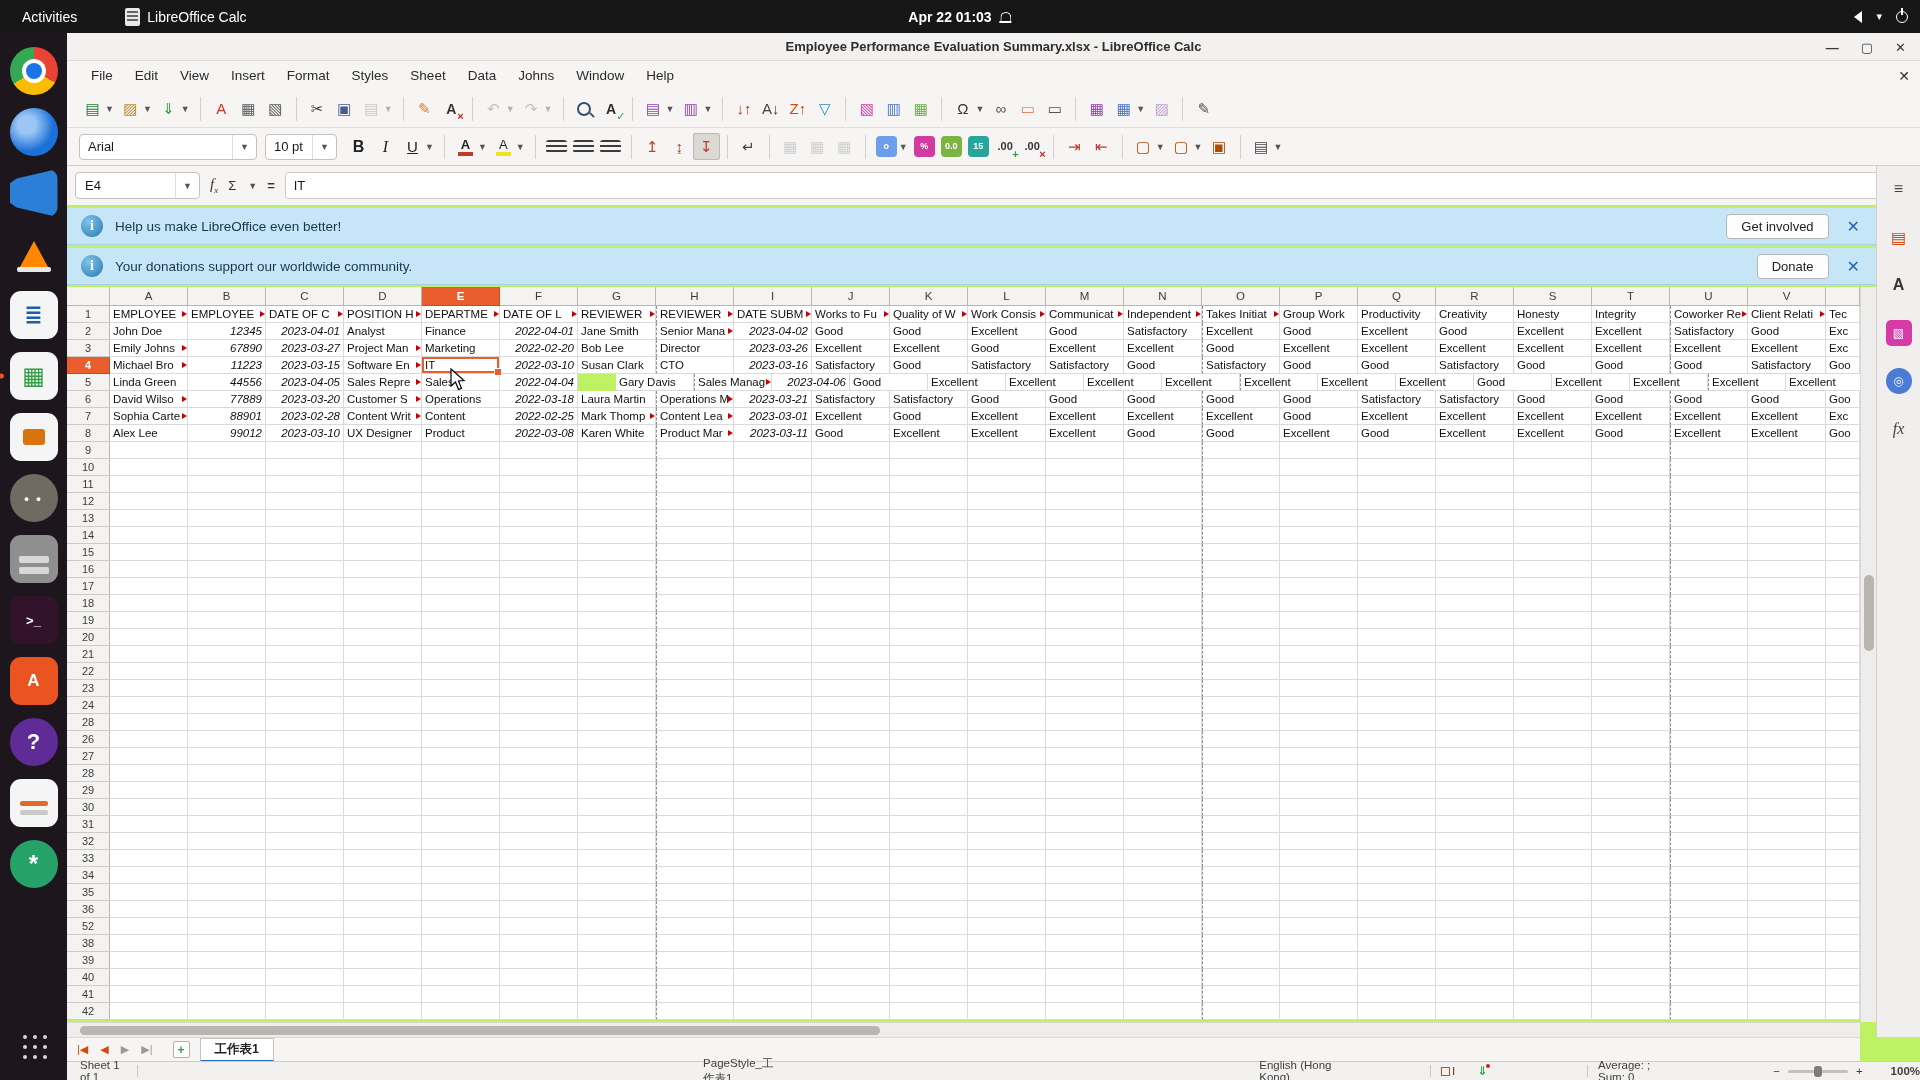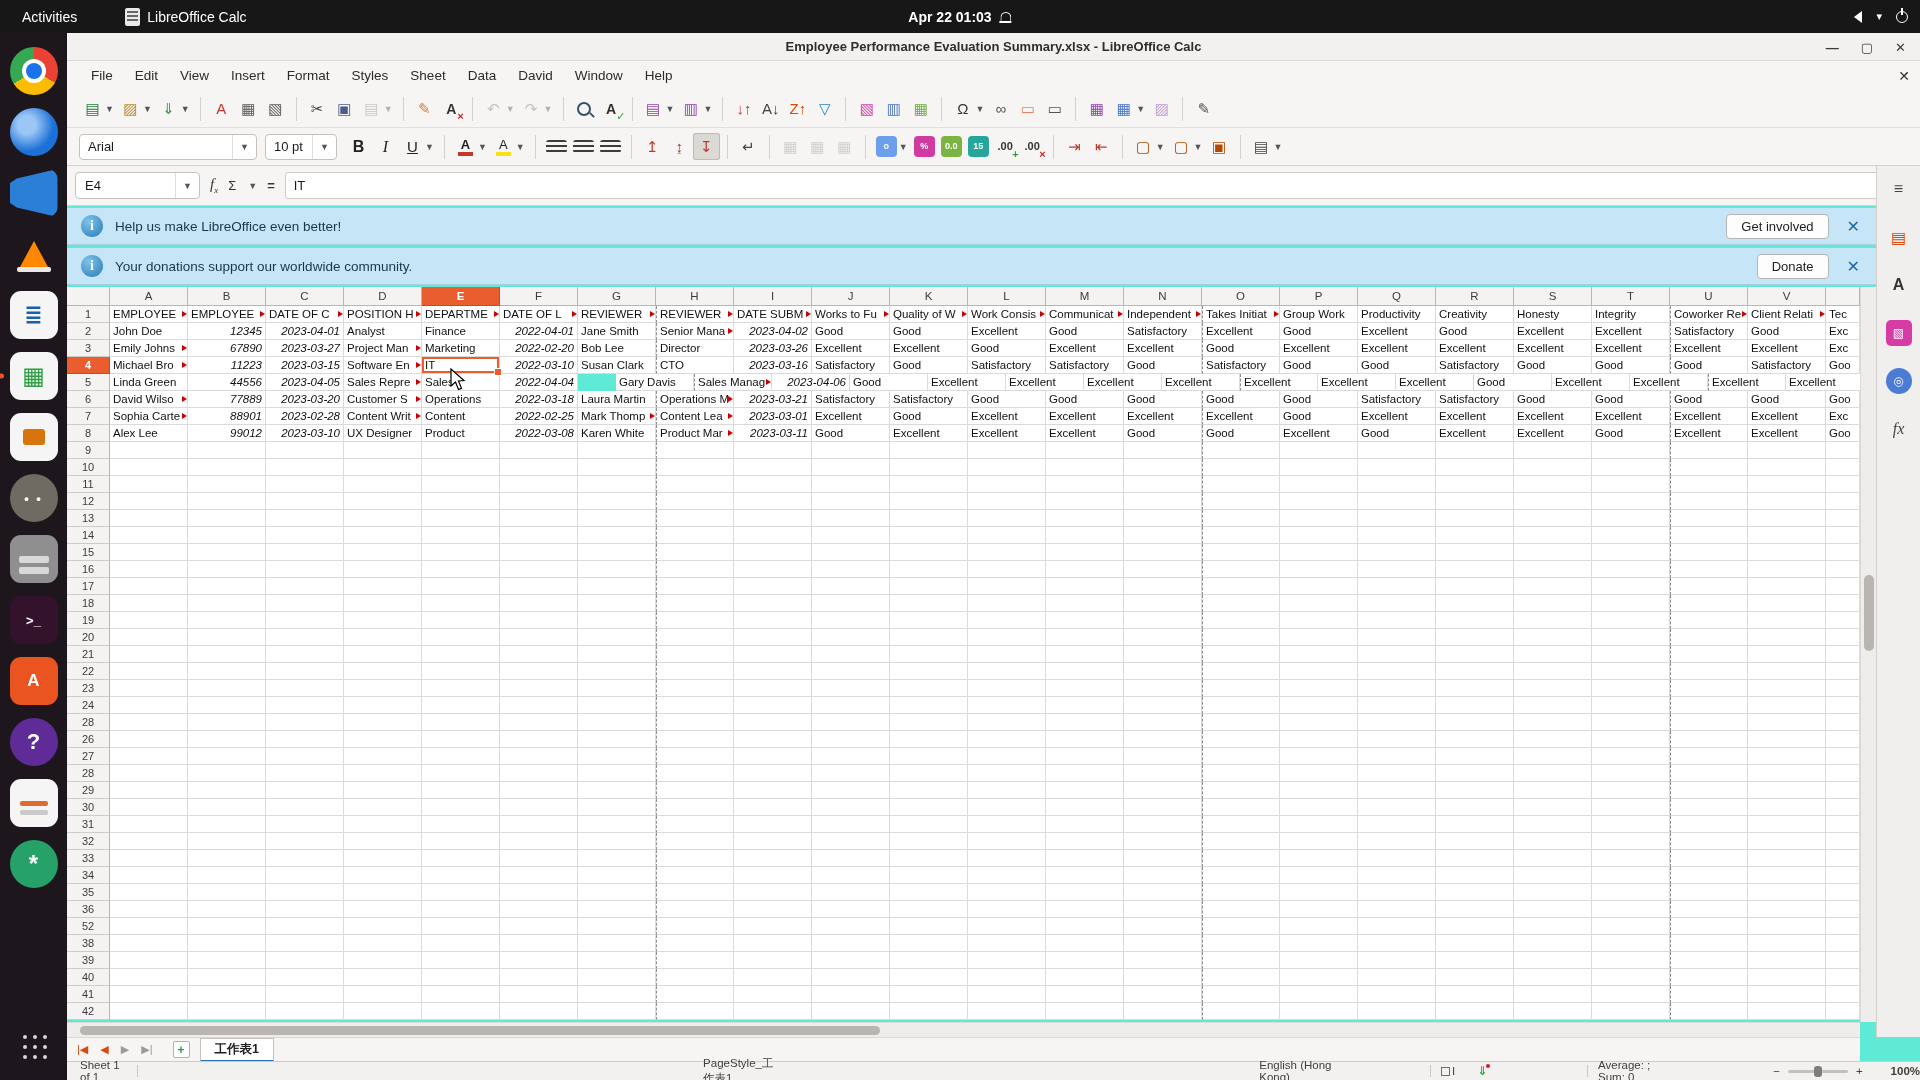--- a/index.html
+++ b/index.html
@@ -1,18 +1,18 @@
 <!DOCTYPE html>
 <html><head>
 <meta charset="utf-8">
 <style>
   html,body{margin:0;padding:0;background:#000;}
   *{box-sizing:border-box;}
   .screen{position:relative;width:1920px;height:1080px;overflow:hidden;
-          font-family:"Liberation Sans","DejaVu Sans",sans-serif;background:#5eead4;color:#1a1a1a;}
+          font-family:"Liberation Sans","DejaVu Sans",sans-serif;background:#bef264;color:#1a1a1a;}
 
   
   .topbar{position:absolute;left:0;top:0;width:1920px;height:33px;background:#171717;color:#fff;
           display:flex;align-items:center;font-size:14px;}
   .tb-activities{margin-left:14px;padding:2px 8px;}
   .tb-app{display:flex;align-items:center;gap:7px;margin-left:40px;}
   .tb-appicon{width:15px;height:18px;background:#e9e9e9;border-radius:2px;position:relative;}
   .tb-appicon::after{content:"";position:absolute;left:2px;top:3px;width:11px;height:2px;background:#666;
           box-shadow:0 4px 0 #666,0 8px 0 #666;}
   .tb-clock{position:absolute;left:50%;transform:translateX(-50%);display:flex;align-items:center;gap:9px;font-weight:bold;}
@@ -234,21 +234,21 @@
   <div class="menubar" data-name="menu-bar" id="menubar">
     <span class="menu-close" data-name="close-document-icon">✕</span>
   <span class="menu-item" data-name="menu-file">File</span>
       <span class="menu-item" data-name="menu-edit">Edit</span>
       <span class="menu-item" data-name="menu-view">View</span>
       <span class="menu-item" data-name="menu-insert">Insert</span>
       <span class="menu-item" data-name="menu-format">Format</span>
       <span class="menu-item" data-name="menu-styles">Styles</span>
       <span class="menu-item" data-name="menu-sheet">Sheet</span>
       <span class="menu-item" data-name="menu-data">Data</span>
-      <span class="menu-item" data-name="menu-tools">David</span>
+      <span class="menu-item" data-name="menu-tools">Johns</span>
       <span class="menu-item" data-name="menu-window">Window</span>
       <span class="menu-item" data-name="menu-help">Help</span>
     </div>
 
   <div class="stdbar" data-name="standard-toolbar" id="stdbar">
       <span class="tb-btn" data-name="new-document-icon">
         <span class="tb-ic" data-name="new-document-icon" style="color: rgb(31, 122, 51);">▤</span>
         <span class="tb-dd" data-name="chevron-down-icon">▼</span>
       </span>
       <span class="tb-btn" data-name="open-icon">

